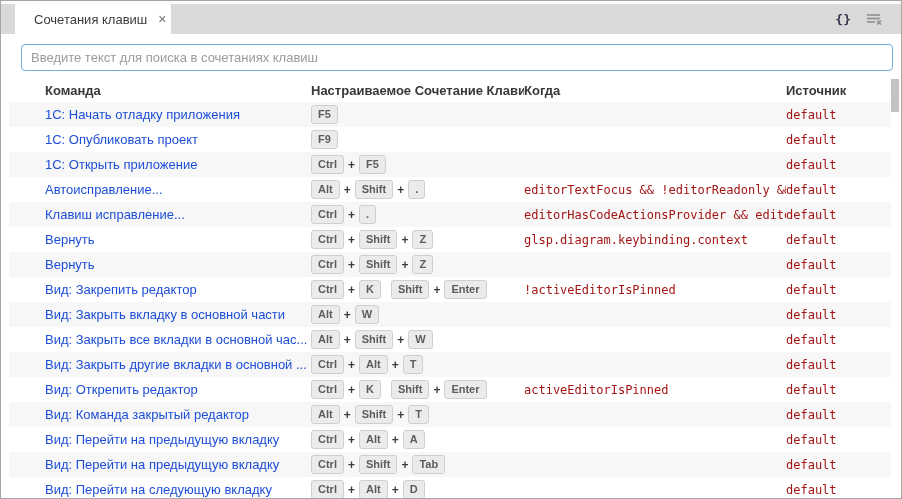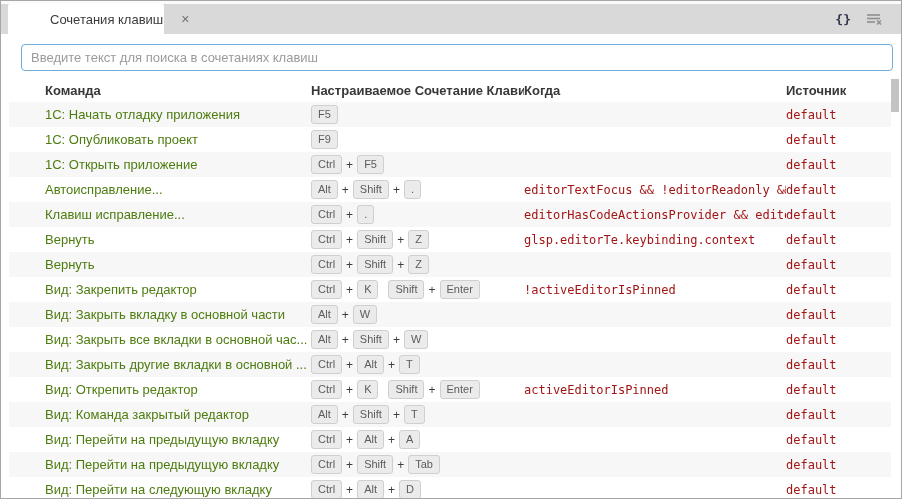--- a/index.html
+++ b/index.html
@@ -16,28 +16,28 @@
 
   
   .tabbar {
     height:33px;
     background:#d9d9d9;
     border-top:3px solid #fbfbfb;
     display:flex;
     align-items:stretch;
   }
   .tab {
-    margin-left:7px;
+    margin-left:14px;
     width:156px;
     background:#ffffff;
     border-radius:2px 2px 0 0;
     display:flex;
     align-items:center;
-    gap:16px;
-    padding:0 26px;
+    gap:9px;
+    padding:0 10px;
     cursor:pointer;
   }
   .tab-title {
     font-size:13px;
     color:#3b3b3b;
     white-space:nowrap;
     flex:1;
   }
   .hamburger-icon { display:inline-flex; flex-direction:column; gap:3px; width:14px; }
   .hamburger-icon i { display:block; height:2px; background:#424242; border-radius:1px; }
@@ -97,26 +97,26 @@
   }
   .thead > div { padding-right:6px; white-space:nowrap; overflow:hidden; }
   .cell-cmd { padding-left:36px; }
   .row {
     height:25px;
     cursor:pointer;
   }
   .row.odd { background:#f7f7f7; }
   .cmd {
     font-size:13px;
-    color:#4d7c0f;
+    color:#1d4ed8;
     white-space:nowrap;
     overflow:hidden;
     padding-right:8px;
   }
-  .keys { display:flex; align-items:flex-end; gap:10px; white-space:nowrap; }
+  .keys { display:flex; align-items:flex-end; gap:10px; white-space:nowrap;font-weight:bold; }
   .group { display:inline-flex; align-items:center; }
   .kbd {
     background:#ebebeb;
     border:1px solid #cfcfcf;
     border-radius:3px;
     color:#5c5c5c;
     font-size:11px;
     line-height:1;
     padding:3px 6px 3px;
     min-width:12px;
@@ -250,21 +250,21 @@
     <div class="cmd cell-cmd">Вернуть</div>
     <div class="keys">
             <span class="group">
               <span class="kbd">Ctrl</span>
               <span class="plus">+</span>
               <span class="kbd">Shift</span>
               <span class="plus">+</span>
               <span class="kbd">Z</span>
             </span>
           </div>
-    <div class="when">glsp.editorTe.keybinding.context</div>
+    <div class="when">glsp.diagram.keybinding.context</div>
     <div class="src">default</div>
   </div>
 
   <div class="grid row odd">
     <div class="cmd cell-cmd">Вернуть</div>
     <div class="keys">
             <span class="group">
               <span class="kbd">Ctrl</span>
               <span class="plus">+</span>
               <span class="kbd">Shift</span>

